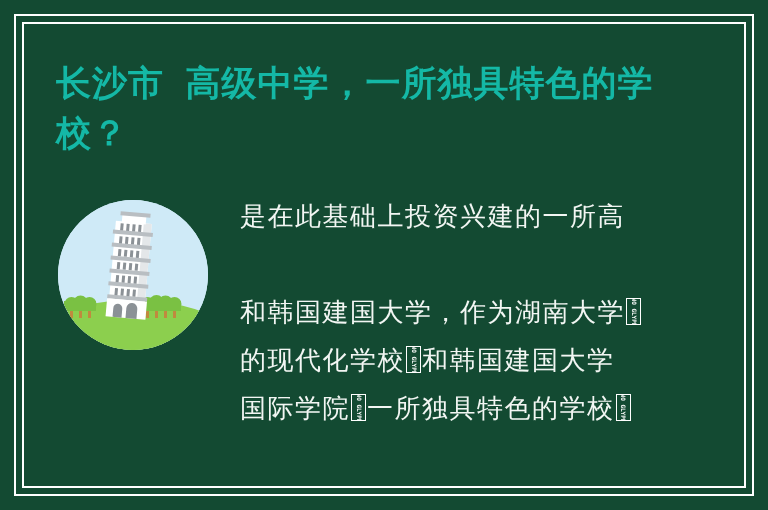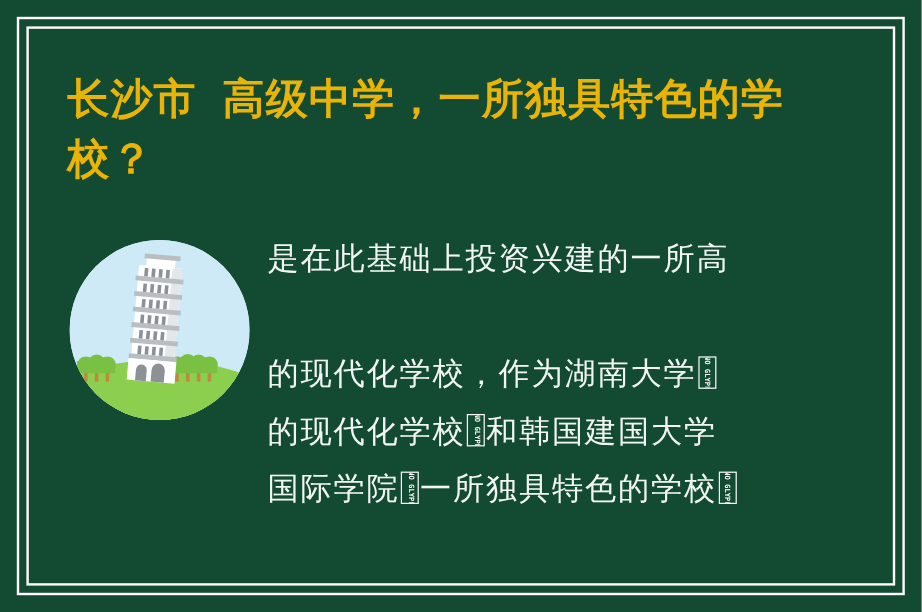--- a/index.html
+++ b/index.html
@@ -40,21 +40,21 @@
     border: 2px solid #ffffff;
     pointer-events: none;
   }
 
   
   #heading {
     position: absolute;
     left: 56px;
     top: 58px;
     width: 620px;
-    color: #eab308;
+    color: #14b8a6;
     font-size: 35px;
     font-weight: bold;
     line-height: 50px;
     letter-spacing: 1px;
     font-family: "Liberation Sans", "DejaVu Sans", sans-serif;
     white-space: pre-wrap;
   }
 
   
   #content {
@@ -74,21 +74,21 @@
     height: 150px;
     border-radius: 50%;
     overflow: hidden;
     background: #cfeaf7;
   }
   #illustration svg { display: block; }
 
   
   #body-text {
     position: absolute;
-    left: 223px;
+    left: 240px;
     top: 0px;
     width: 430px;
     color: #f2f6f3;
     font-size: 26px;
     line-height: 48px;
     letter-spacing: 1.5px;
     font-family: "DejaVu Sans", "Liberation Sans", sans-serif;
     white-space: pre-wrap;
     word-break: break-all;
   }
@@ -211,16 +211,16 @@
               <rect x="73" y="89" width="3" height="7"></rect>
           </g>
 
           <rect x="48" y="100" width="40" height="18" fill="#ffffff"></rect>
           <path d="M55 118 L55 109 a4.5 4.5 0 0 1 9 0 L64 118 Z" fill="#8b9196"></path>
           <path d="M68 118 L68 108 a5.5 5.5 0 0 1 11 0 L79 118 Z" fill="#8b9196"></path>
         </g>
       </svg>
     </div>
 
-    <div id="body-text"><span>是在此基础上投资兴建的一所高</span><br><br><span>的现代化学校，作为湖南大学</span><span class="tofu"><i>NO GLYPH</i></span><br><span>的现代化学校</span><span class="tofu"><i>NO GLYPH</i></span><span>和韩国建国大学</span><br><span>国际学院</span><span class="tofu"><i>NO GLYPH</i></span><span>一所独具特色的学校</span><span class="tofu"><i>NO GLYPH</i></span></div>
+    <div id="body-text"><span>是在此基础上投资兴建的一所高</span><br><br><span>和韩国建国大学，作为湖南大学</span><span class="tofu"><i>NO GLYPH</i></span><br><span>的现代化学校</span><span class="tofu"><i>NO GLYPH</i></span><span>和韩国建国大学</span><br><span>国际学院</span><span class="tofu"><i>NO GLYPH</i></span><span>一所独具特色的学校</span><span class="tofu"><i>NO GLYPH</i></span></div>
 
   </div>
 </div>
 
 </body></html>

